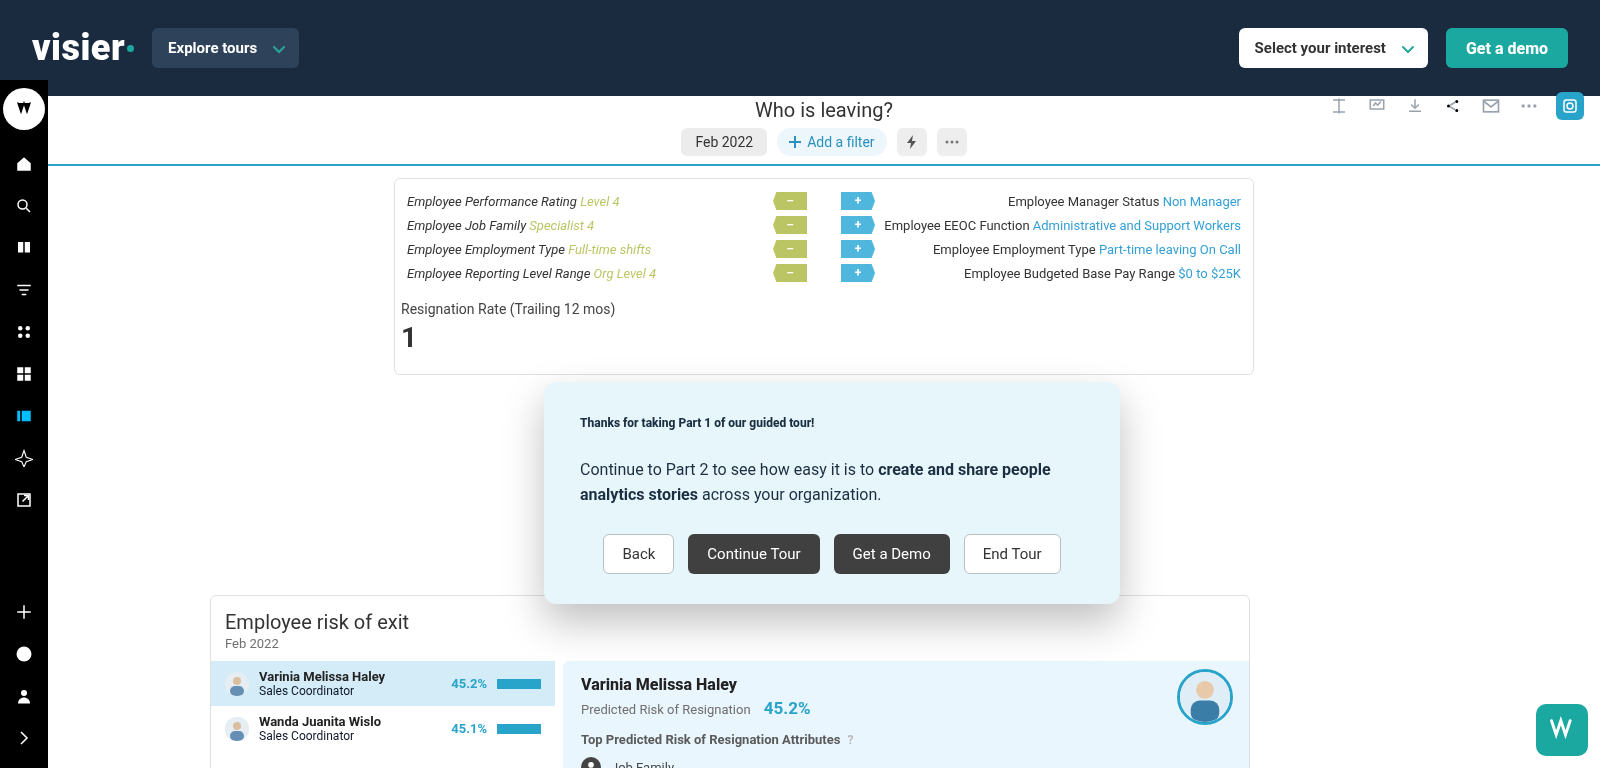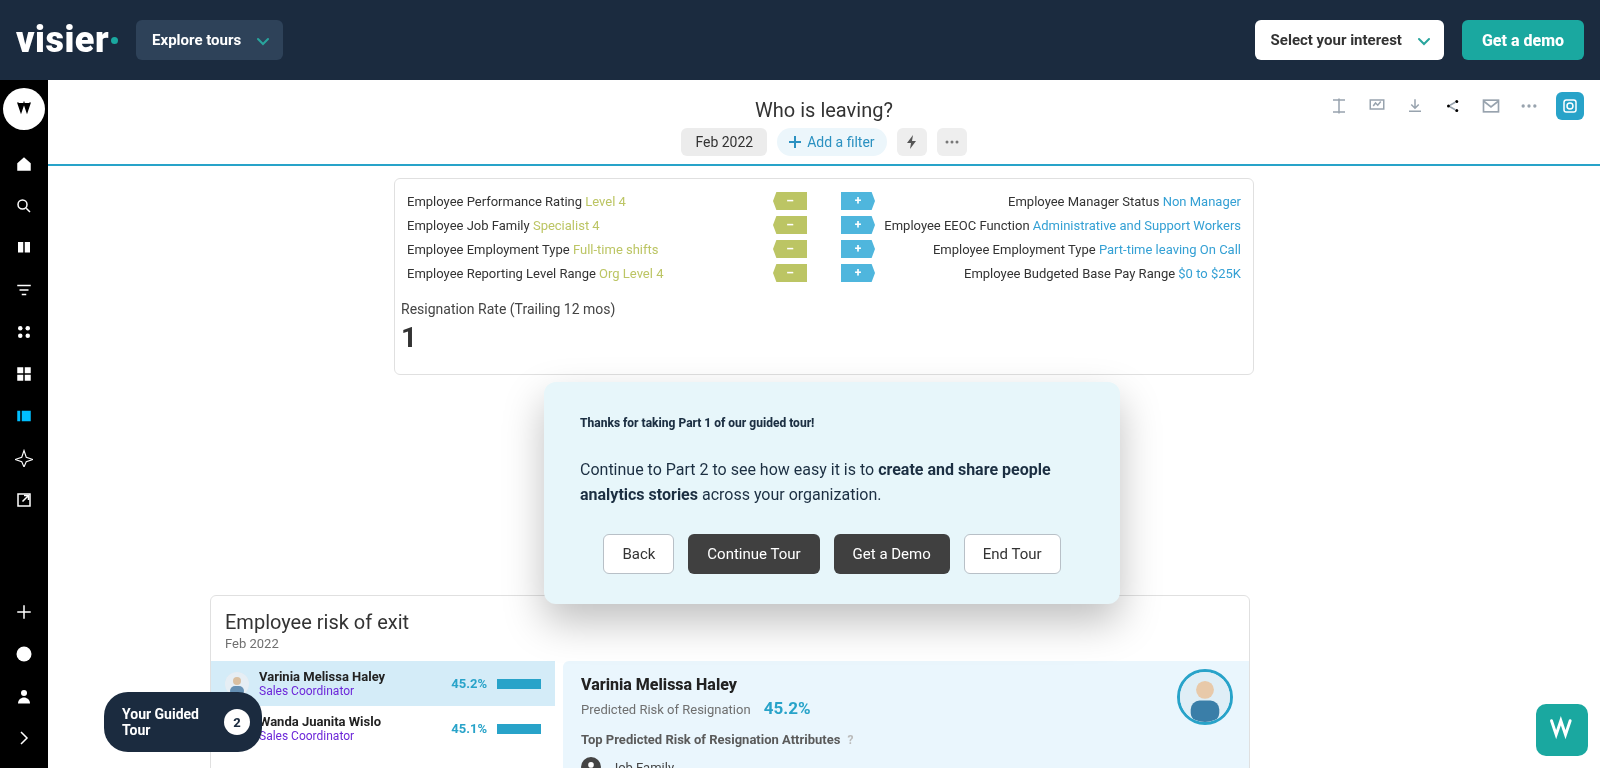--- a/index.html
+++ b/index.html
@@ -18,21 +18,21 @@
     --tooltip-bg:#e7f6fa;
     --highlight-bg:#d4ecf8;
     --badge-bg:#fff;
     --sidebar-active:#00bfff;
   }
   *{box-sizing:border-box;font-family:-apple-system,BlinkMacSystemFont,"Segoe UI",Roboto,Helvetica,Arial,sans-serif;}
   html,body{margin:0;height:100%;width:100%;overflow:hidden;}
   body{background:#fff;}
 
   
-  .topbar{background:var(--navy);height:80px;display:flex;align-items:center;padding:0 16px;gap:18px;}
+  .topbar{background:var(--navy);height:96px;display:flex;align-items:center;padding:0 32px;gap:18px;}
   .logo{color:#fff;font-size:36px;font-weight:900;letter-spacing:0.5px;display:flex;align-items:center;gap:2px;}
   .logo-dot{width:7px;height:7px;border-radius:50%;background:var(--teal);}
   .topbar select, .dropdown{appearance:none;border:none;border-radius:6px;height:40px;padding:0 42px 0 16px;font-size:15px;font-weight:700;cursor:pointer;}
   .explore-tours{background:#2e4259;color:#fff;position:relative;border-radius:6px;display:flex;align-items:center;}
   .explore-tours .chev{position:absolute;right:14px;top:14px;}
   .select-interest{background:#fff;color:#333;position:relative;display:flex;align-items:center;border-radius:6px;margin-left:auto;}
   .select-interest .chev{position:absolute;right:14px;top:14px;}
   .demo-btn{background:var(--teal);color:#fff;border:none;border-radius:6px;height:40px;padding:0 20px;font-size:16px;font-weight:800;cursor:pointer;}
   .chev svg{width:12px;height:12px;}
 
@@ -56,21 +56,21 @@
   .toolbar-icons{position:absolute;right:16px;top:12px;display:flex;gap:16px;align-items:center;}
   .toolbar-icons .icon{width:22px;height:22px;display:flex;align-items:center;justify-content:center;color:#9aa4ae;cursor:pointer;}
   .toolbar-icons .sq{background:var(--cyan);border-radius:6px;width:28px;height:28px;color:#fff;}
   .divider-line{height:2px;background:var(--cyan);width:100%;}
 
   
   .content{padding:12px 56px 120px 56px;max-width:1340px;margin:0 auto;}
   .card{background:#fff;border:1px solid var(--border);border-radius:6px;margin:0 auto;padding:10px 0 20px;width:860px;max-width:100%;}
   .attr-cols{display:flex;}
   .attr-col{padding:0 8px;}
-  .attr-col.left{flex:1;}
+  .attr-col.left{flex:1;font-style:italic;}
   .attr-col.right{flex:1;}
   .attr-row{display:flex;align-items:center;height:24px;font-size:13px;color:#333;}
   .attr-row.left .label-wrap{flex:1;text-align:left;padding-left:4px;}
   .attr-row.left .bars{display:flex;gap:0;}
   .attr-row.right .bars{display:flex;gap:0;}
   .attr-row.right .label-wrap{flex:1;text-align:right;padding-right:4px;}
   .attr-val{color:var(--yellow-green);}
   .attr-val.blue{color:var(--link-blue);}
   .tag-minus, .tag-plus{width:34px;height:18px;color:#fff;font-size:12px;font-weight:700;display:flex;align-items:center;justify-content:center;position:relative;}
   .tag-minus{background:var(--yellow-green);clip-path:polygon(10% 0,100% 0,100% 100%,10% 100%,0 50%);}
@@ -92,21 +92,21 @@
   .risk-card{background:#fff;border:1px solid var(--border);border-radius:6px;padding:14px 0 0 0;margin-top:220px;width:1040px;max-width:100%;margin-left:0;}
   .risk-title{font-size:20px;color:#333;font-weight:400;padding:0 14px;}
   .risk-sub{font-size:13px;color:#6f6f6f;padding:2px 14px 10px;}
   .risk-split{display:flex;gap:8px;}
   .risk-list{flex:0 0 344px;}
   .risk-detail{flex:1;background:#eaf6fd;border-top-left-radius:6px;padding:14px 18px;position:relative;margin-right:0;}
   .risk-row{display:flex;align-items:center;padding:8px 14px;gap:10px;}
   .risk-row.selected{background:var(--highlight-bg);}
   .avatar{width:24px;height:24px;border-radius:50%;background:#d6e6f0;display:flex;align-items:center;justify-content:center;overflow:hidden;}
   .risk-name{font-size:13px;font-weight:700;color:#222;}
-  .risk-role{font-size:12px;color:#6d28d9;}
+  .risk-role{font-size:12px;color:#0f172a;}
   .risk-pct{margin-left:auto;font-size:13px;font-weight:700;color:var(--cyan);}
   .risk-bar{width:44px;height:10px;background:var(--cyan);}
   .detail-name{font-size:16px;font-weight:800;color:#222;}
   .detail-sub{font-size:13px;color:#6f6f6f;margin-top:4px;}
   .detail-pct{color:var(--cyan);font-size:17px;font-weight:700;margin-left:10px;}
   .detail-photo{position:absolute;top:8px;right:16px;width:56px;height:56px;border-radius:50%;border:3px solid var(--cyan);overflow:hidden;}
   .detail-attr-header{font-size:13px;font-weight:700;color:#5a5a5a;margin-top:14px;}
   .q-icon{color:#bbb;font-size:12px;margin-left:4px;}
   .jf-row{display:flex;align-items:center;gap:10px;margin-top:10px;color:#444;font-size:13px;}
   .jf-icon{width:20px;height:20px;border-radius:50%;background:#444;color:#fff;display:flex;align-items:center;justify-content:center;font-size:11px;}
@@ -443,24 +443,20 @@
         <span>Continue to Part 2 to see how easy it is to </span><b>create and share people analytics stories</b><span> across your organization.</span>
       </p>
       <div class="tour-buttons">
         <button class="btn btn-outline">Back</button>
         <button class="btn btn-primary">Continue Tour</button>
         <button class="btn btn-primary">Get a Demo</button>
         <button class="btn btn-outline">End Tour</button>
       </div>
     </div>
 
-    <div class="tour-chip">
-      <span>Your Guided Tour</span>
-      <span class="count">2</span>
-    </div>
 
     <div class="float-widget">
       <svg viewBox="0 0 24 24">
           <path d="M3 4l4 12 4-12 4 12 4-12" stroke="#fff" stroke-width="2.5" fill="none" stroke-linecap="round"></path>
         </svg>
     </div>
   </div>
 </div>
 
 </body></html>

